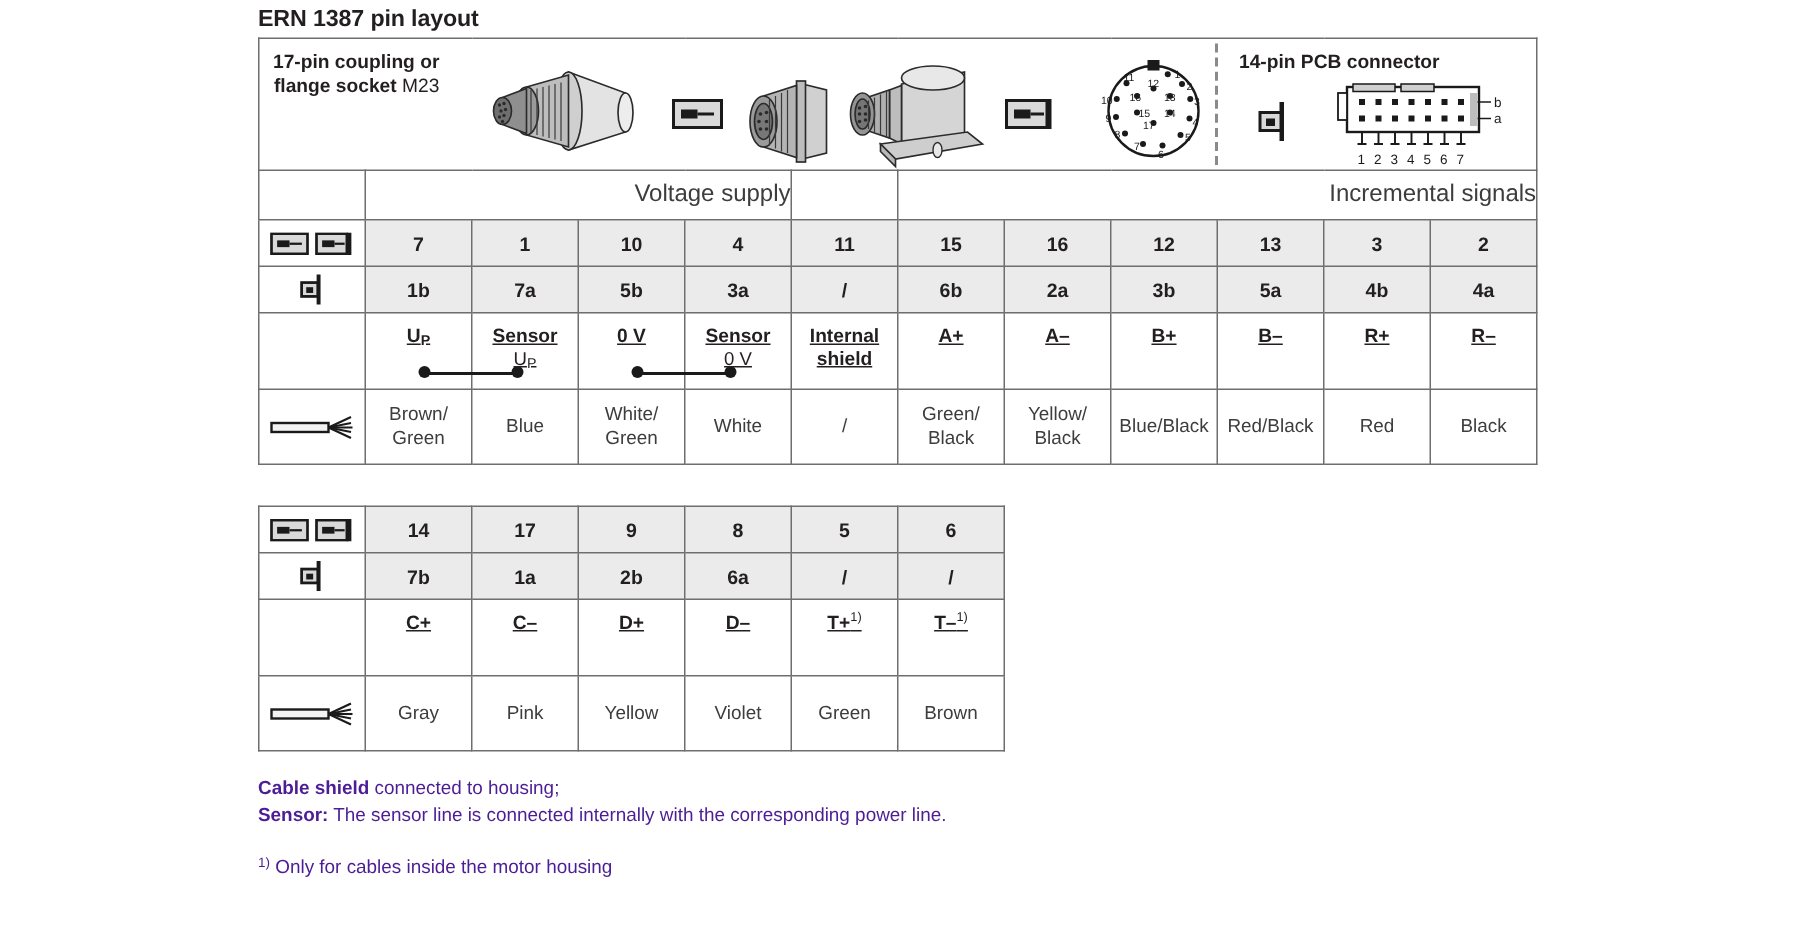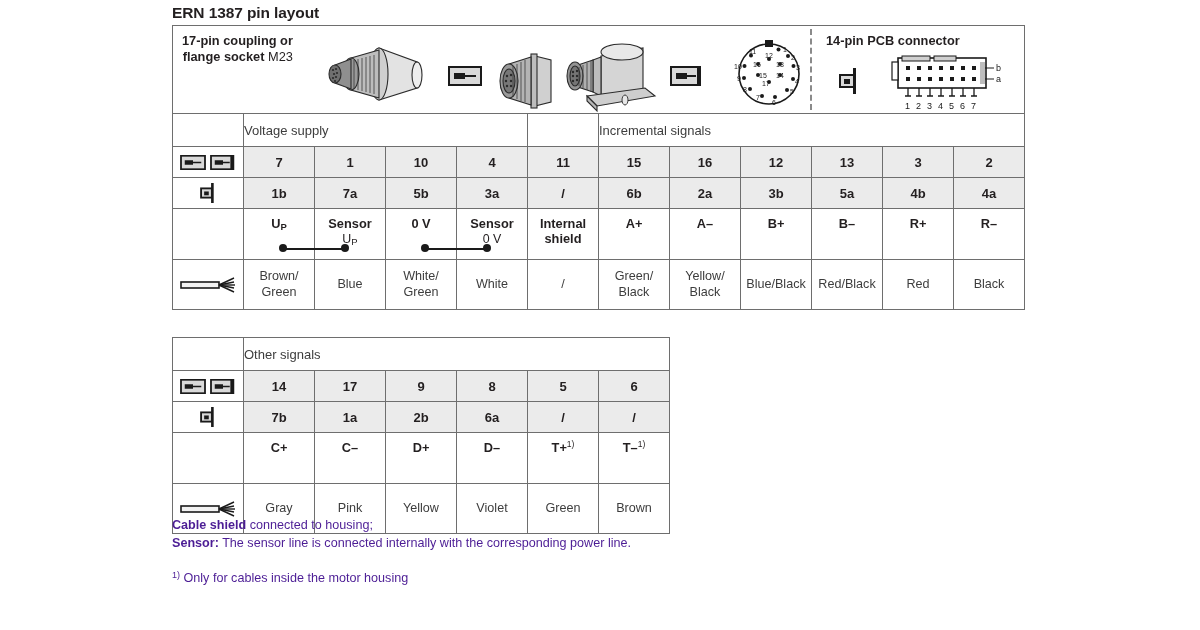--- a/index.html
+++ b/index.html
@@ -38,28 +38,28 @@
     font-size: 12.8px; font-weight: bold; line-height: 1.28;
     white-space: nowrap;
   }
   .hdr-label .reg { font-weight: normal; }
   .dash-sep {
     position: absolute; top: 3px; bottom: 3px; left: 637px;
     border-left: 2px dashed #8a8a8a;
   }
 
   
-  .group-row td { height: 33px; text-align: left; font-size: 13px; color: #3d3d3d; }
+  .group-row td { height: 33px; text-align: right; font-size: 16px; color: #3d3d3d; }
 
   
   .pin-row td { height: 31px; text-align: center; font-size: 13px; font-weight: bold; background: #ebebeb; }
   .pin-row td.iconcell { background: #ffffff; }
 
   
-  .sig-row td { height: 51px; text-align: center; font-size: 12.8px; font-weight: bold; vertical-align: top; position: relative; }
+  .sig-row td { height: 51px; text-align: center; font-size: 12.8px; font-weight: bold; vertical-align: top; position: relative; text-decoration: underline; }
   .sig-row td .sigtop { display: block; padding-top: 8px; line-height: 1.15; }
   .sig-row td .sigsub { display: block; font-weight: normal; font-size: 12.4px; line-height: 1.15; }
   .sig-row td .twoline { padding-top: 7px; line-height: 1.2; }
   sub.p { font-size: 9.5px; vertical-align: baseline; position: relative; top: 2px; }
   sup.fn { font-size: 8.5px; vertical-align: baseline; position: relative; top: -5px; font-weight: normal; }
 
   
   .col-row td { height: 50px; text-align: center; font-size: 12.6px; color: #3d3d3d; line-height: 1.24; }
 
   
@@ -471,24 +471,20 @@
       <col style="width:71px">
         <col style="width:71px">
         <col style="width:71px">
         <col style="width:71px">
       <col style="width:71px">
         <col style="width:71px">
         <col style="width:71px">
     </colgroup>
 
     <tbody>
-        <tr class="group-row">
-      <td></td>
-      <td colspan="6">Other signals</td>
-    </tr>
 
     <tr class="pin-row">
       <td class="iconcell">
         <div class="iconwrap">
           <svg width="26" height="15" viewBox="0 0 34 20">
             <rect x="1" y="1" width="32" height="18" fill="#d9d9d9" stroke="#1a1a1a" stroke-width="2.4"></rect>
             <rect x="6" y="7" width="11" height="6" fill="#1a1a1a"></rect>
                 <rect x="17" y="9" width="11" height="2" fill="#1a1a1a"></rect>
           </svg>
           <svg width="26" height="15" viewBox="0 0 34 20">

